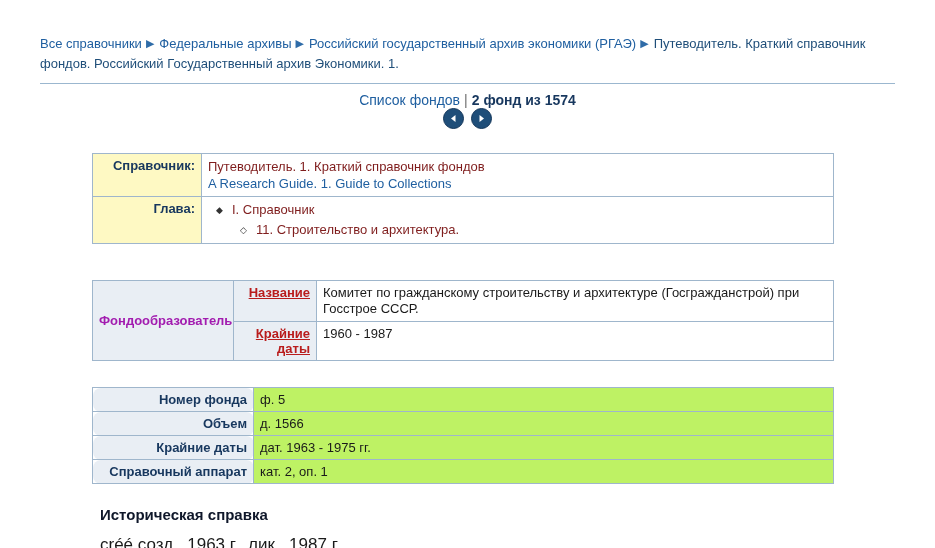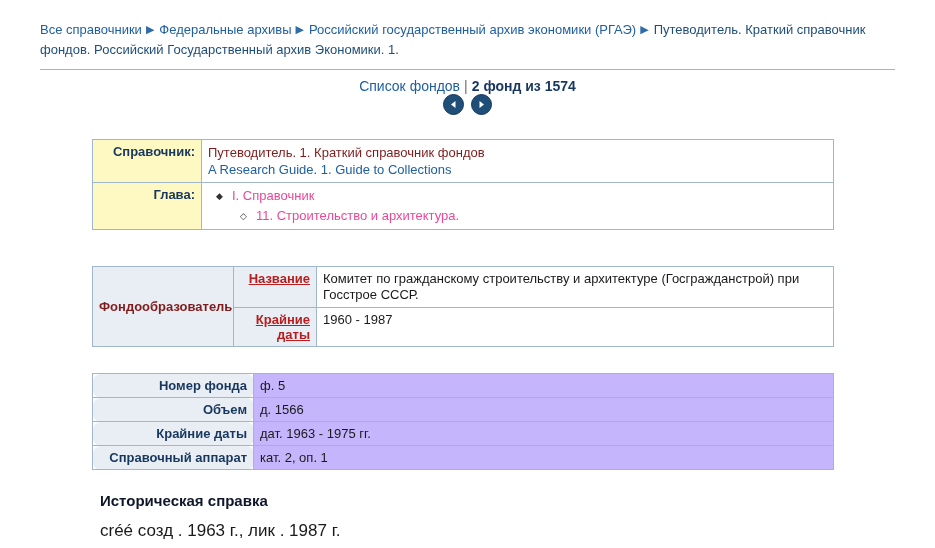--- a/index.html
+++ b/index.html
@@ -16,21 +16,21 @@
     color: #1a1a1a;
     overflow: hidden;
     position: relative;
   }
   .page {
     padding: 0 0 0 0;
     position: relative;
   }
   
   .breadcrumb-wrap {
-    padding: 20px 40px 6px 40px;
+    padding: 34px 40px 6px 40px;
   }
   .breadcrumb {
     font-size: 13px;
     line-height: 19px;
     color: #1f4e79;
   }
   .breadcrumb a {
     color: #1f5fa0;
     text-decoration: none;
   }
@@ -120,21 +120,21 @@
   }
   .block1 td.val {
     background: #ffffff;
     color: #1f5fa0;
     line-height: 17px;
   }
   .block1 td.val .ru {
     color: #7f1d1d;
   }
   .block1 td.val a {
-    color: #ec4899;
+    color: #7f1d1d;
     text-decoration: none;
     margin-top: 29px;
   }
   .chapter-list {
     margin: 0;
     padding: 0;
     list-style: none;
   }
   .chapter-list li.lvl1 {
     position: relative;
@@ -163,21 +163,21 @@
     font-size: 9px;
     color: #333;
   }
   .block2 {
     margin: 36px 0 0 92px;
     width: 742px;
   }
   .block2 td.rowlbl {
     background: #e9eef4;
     font-weight: bold;
-    color: #7f1d1d;
+    color: #a21caf;
     text-align: center;
     vertical-align: middle;
     width: 128px;
   }
   .block2 td.sublbl {
     background: #e9eef4;
     font-weight: bold;
     color: #b91c1c;
     text-align: right;
     vertical-align: top;
@@ -195,21 +195,21 @@
   .block3 td.lbl {
     background: #e9eef4;
     font-weight: bold;
     color: #17375e;
     text-align: right;
     width: 148px;
     white-space: nowrap;
     border-radius: 8px;
   }
   .block3 td.val {
-    background: #c4b5fd;
+    background: #bef264;
   }
   
   .history {
     margin: 22px 0 0 100px;
     width: 760px;
   }
   .history h2 {
     font-size: 15px;
     color: #0f172a;
     font-weight: bold;

